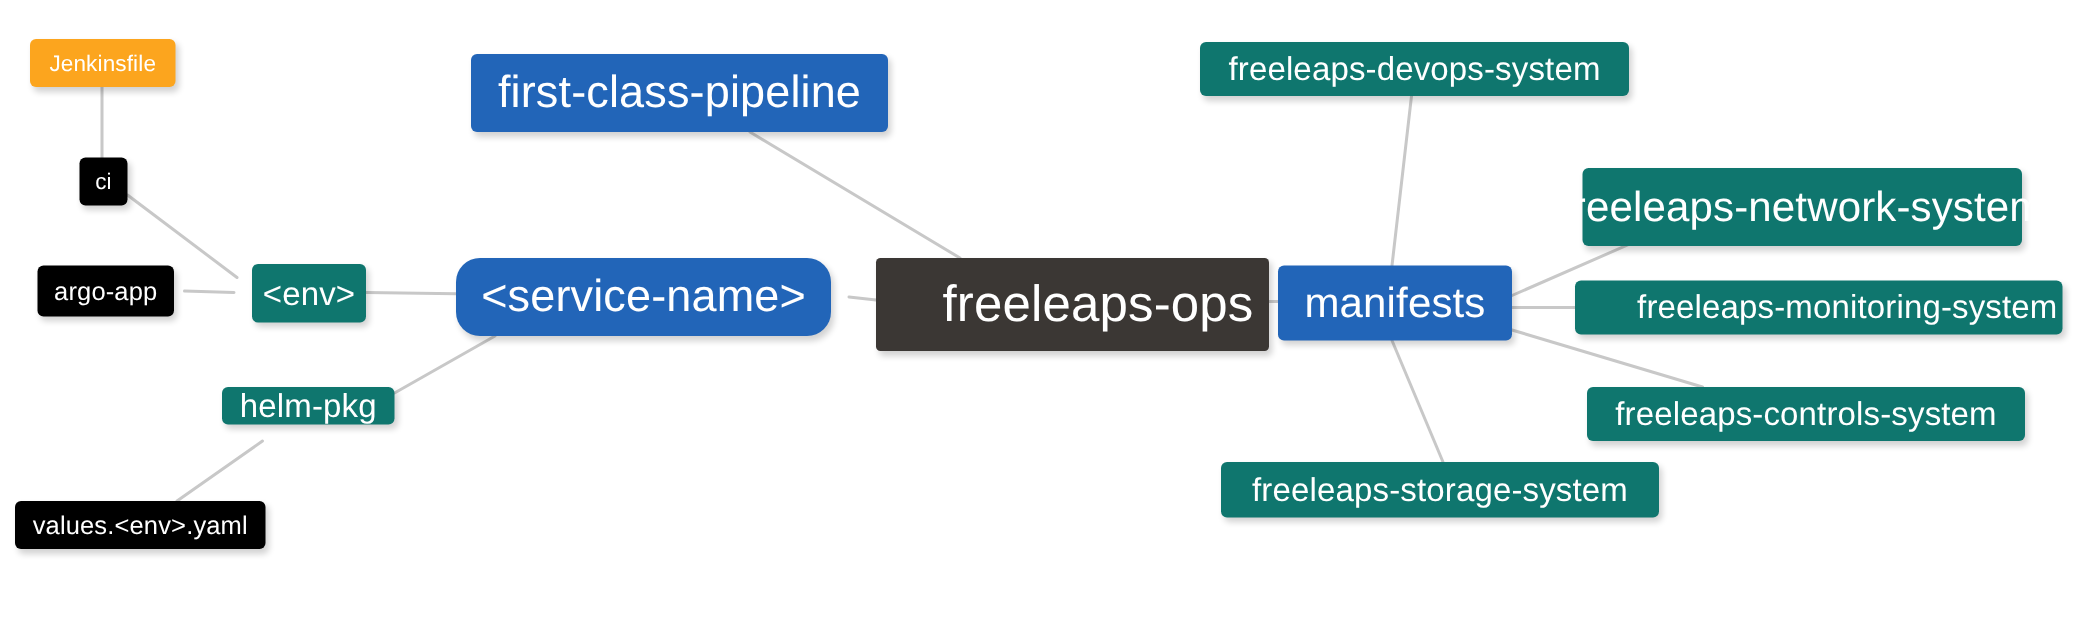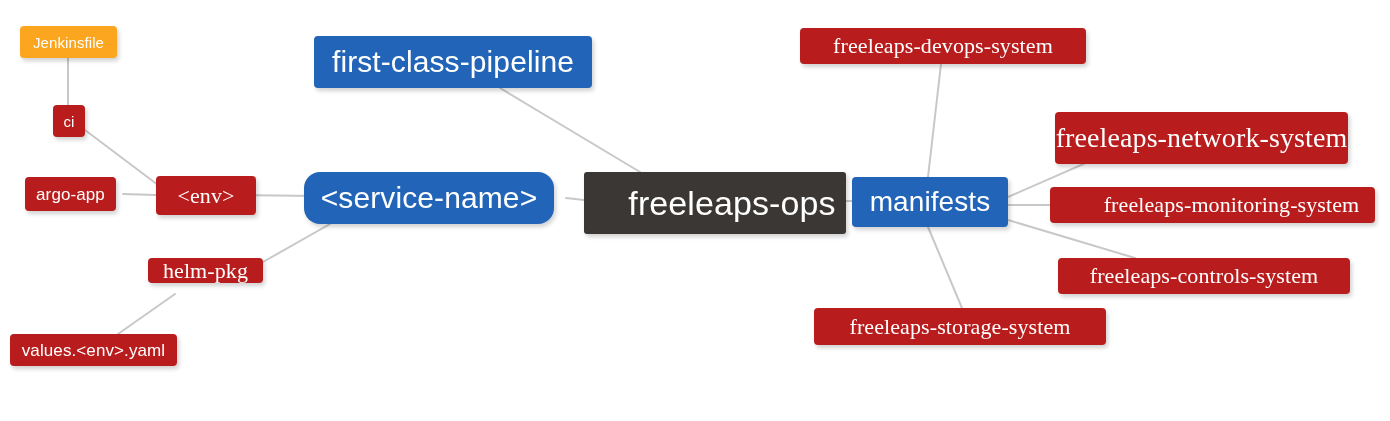--- a/index.html
+++ b/index.html
@@ -43,28 +43,27 @@
   }
   .mm-node.sec-root {
     background: #3b3734;
     border-radius: 3px;
     padding-left: 44px;
   }
   .mm-node.sec-blue {
     background: #2265b8;
   }
   .mm-node.sec-green {
-    background: #b91c1c;
-    font-family: Liberation Serif, serif;
+    background: #0f766e;
   }
   .mm-node.sec-orange {
     background: #fca51e;
   }
   .mm-node.sec-red {
-    background: #b91c1c;
+    background: #000000;
   }
 </style>
 </head>
 <body>
 
 <div id="mindmap">
 
   <svg id="edge-layer" viewBox="0 0 1390 421" width="1390" height="421" aria-hidden="true">
       <line x1="68" y1="58" x2="68" y2="105" stroke="#c8c8c8" stroke-width="2" stroke-linecap="round"></line>
       <line x1="85" y1="130" x2="158" y2="185" stroke="#c8c8c8" stroke-width="2" stroke-linecap="round"></line>
@@ -79,21 +78,21 @@
       <line x1="1008" y1="197" x2="1120" y2="148" stroke="#c8c8c8" stroke-width="2" stroke-linecap="round"></line>
       <line x1="1008" y1="205" x2="1050" y2="205" stroke="#c8c8c8" stroke-width="2" stroke-linecap="round"></line>
       <line x1="1008" y1="220" x2="1135" y2="258" stroke="#c8c8c8" stroke-width="2" stroke-linecap="round"></line>
       <line x1="928" y1="227" x2="962" y2="308" stroke="#c8c8c8" stroke-width="2" stroke-linecap="round"></line>
     </svg>
 
   <div id="node-layer">
       <div class="mm-node sec-orange" style="left: 20px; top: 26px; width: 97px; height: 32px; font-size: 15px;">Jenkinsfile</div>
       <div class="mm-node sec-red" style="left: 53px; top: 105px; width: 32px; height: 32px; font-size: 15px;">ci</div>
       <div class="mm-node sec-red" style="left: 25px; top: 177px; width: 91px; height: 34px; font-size: 17px;">argo-app</div>
-      <div class="mm-node sec-green" style="left: 156px; top: 176px; width: 100px; height: 39px; font-size: 22px;">&lt;env&gt;</div>
+      <div class="mm-node sec-green" style="left: 168px; top: 176px; width: 76px; height: 39px; font-size: 22px;">&lt;env&gt;</div>
       <div class="mm-node sec-green" style="left: 148px; top: 258px; width: 115px; height: 25px; font-size: 22px;">helm-pkg</div>
       <div class="mm-node sec-red" style="left: 10px; top: 334px; width: 167px; height: 32px; font-size: 17px;">values.&lt;env&gt;.yaml</div>
       <div class="mm-node sec-blue" style="left: 314px; top: 36px; width: 278px; height: 52px; font-size: 30px;">first-class-pipeline</div>
       <div class="mm-node sec-blue" style="left: 304px; top: 172px; width: 250px; height: 52px; font-size: 30px; border-radius: 16px;">&lt;service-name&gt;</div>
       <div class="mm-node sec-root" style="left: 584px; top: 172px; width: 262px; height: 62px; font-size: 34px;">freeleaps-ops</div>
       <div class="mm-node sec-blue" style="left: 852px; top: 177px; width: 156px; height: 50px; font-size: 28px;">manifests</div>
       <div class="mm-node sec-green" style="left: 800px; top: 28px; width: 286px; height: 36px; font-size: 22px;">freeleaps-devops-system</div>
       <div class="mm-node sec-green" style="left: 1055px; top: 112px; width: 293px; height: 52px; font-size: 28px;">freeleaps-network-system</div>
       <div class="mm-node sec-green" style="left: 1050px; top: 187px; width: 325px; height: 36px; font-size: 22px; padding-left: 48px;">freeleaps-monitoring-system</div>
       <div class="mm-node sec-green" style="left: 1058px; top: 258px; width: 292px; height: 36px; font-size: 22px;">freeleaps-controls-system</div>

